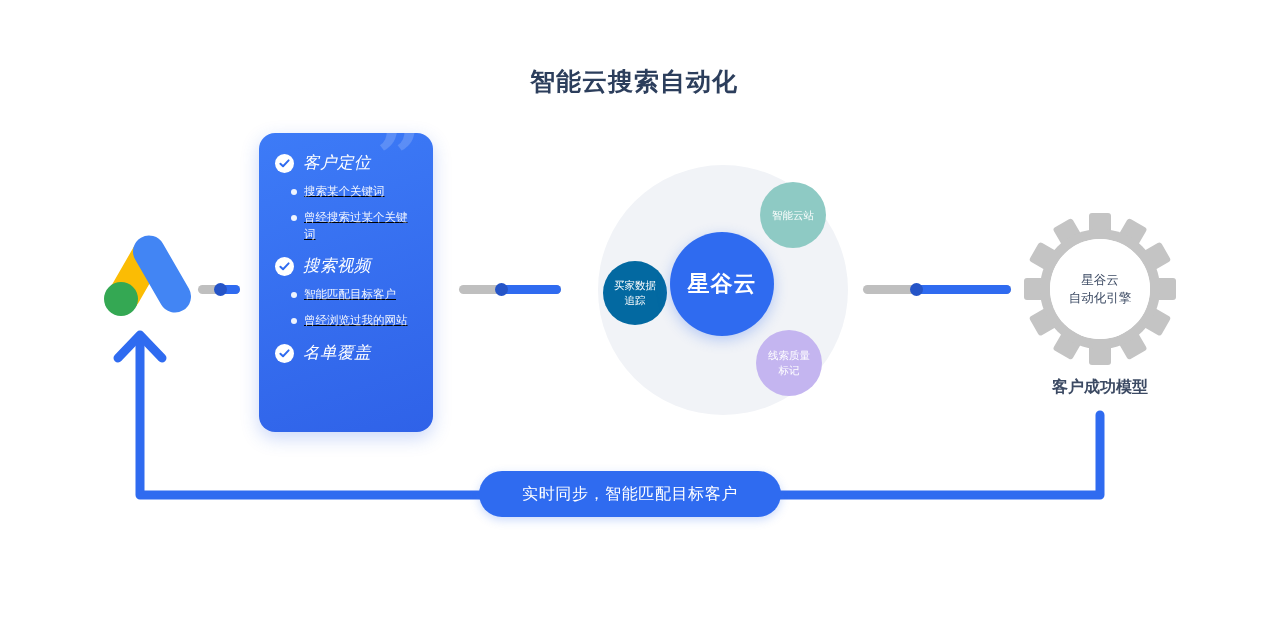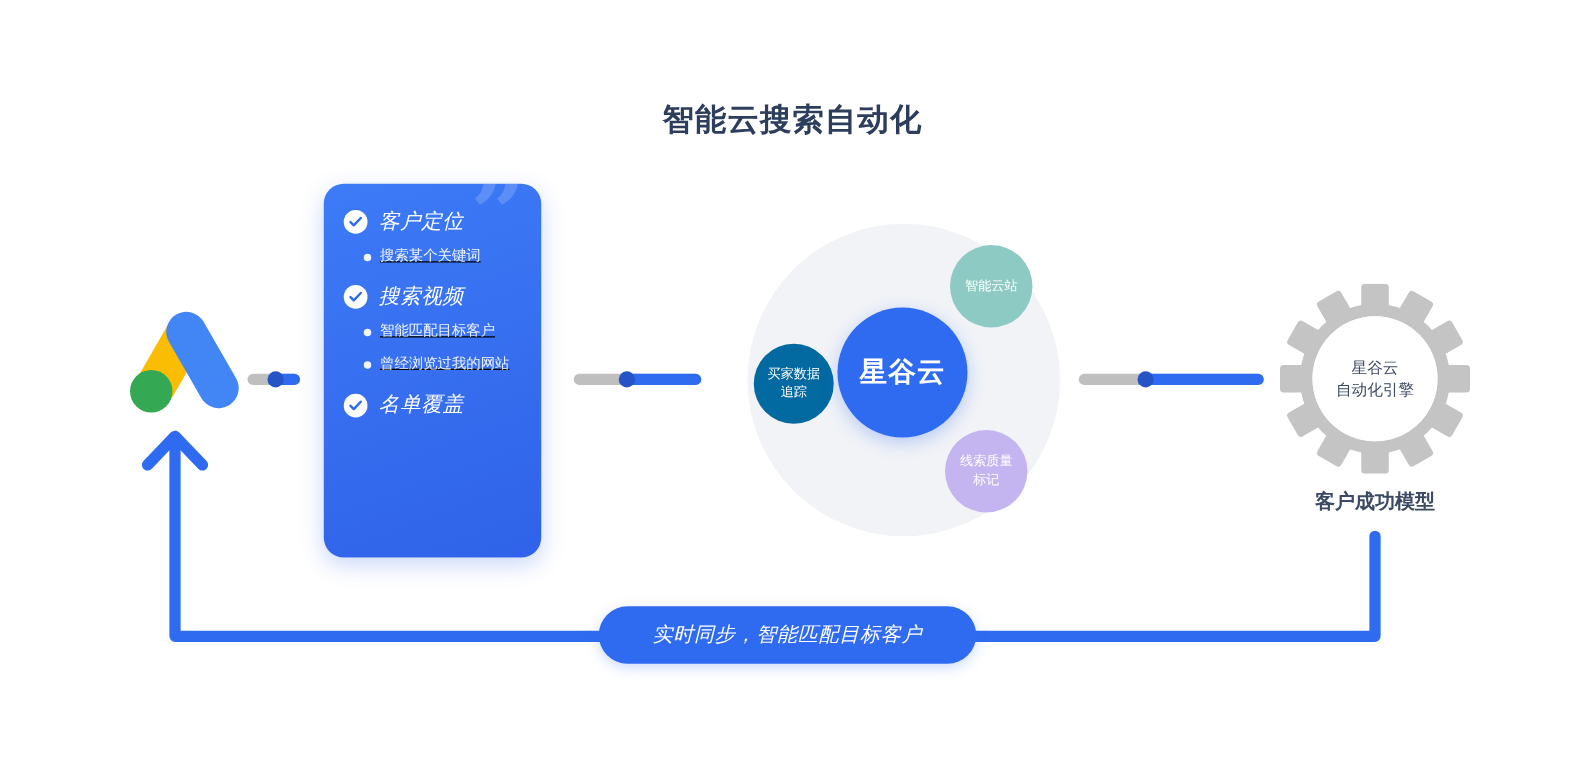--- a/index.html
+++ b/index.html
@@ -2,21 +2,21 @@
 <html><head>
 <meta charset="utf-8">
 <style>
   * { box-sizing: border-box; margin: 0; padding: 0; }
   html, body {
     width: 1268px; height: 622px;
     background: #ffffff;
     font-family: "Liberation Sans", "DejaVu Sans", sans-serif;
     overflow: hidden;
   }
-  #stage { position: relative; width: 1268px; height: 478px; background:#fff;margin-top:14px; }
+  #stage { position: relative; width: 1268px; height: 478px; background:#fff; }
 
   
   #page-title {
     position: absolute; left: 0; top: 65px; width: 1268px;
     text-align: center;
     font-size: 25px; font-weight: bold; letter-spacing: 1px;
     color: #2c3e5c;
   }
 
   
@@ -126,21 +126,20 @@
   
   #loop-svg { position: absolute; left: 0; top: 0; width: 1268px; height: 622px; pointer-events: none; }
 
   
   #sync-banner {
     position: absolute; left: 479px; top: 471px; width: 302px; height: 46px;
     border-radius: 23px; background: #2f6bf0;
     display: flex; align-items: center; justify-content: center;
     color: #ffffff; font-size: 16px; letter-spacing: .6px;
     box-shadow: 0 3px 10px rgba(47,107,240,0.25);
-    font-style: italic;
   }
 </style>
 </head>
 <body>
 
 <div id="stage">
 
   <div id="page-title">智能云搜索自动化</div>
 
   <svg id="loop-svg" viewBox="0 0 1268 622">
@@ -166,20 +165,24 @@
       <span class="check-icon">
         <svg width="11" height="11" viewBox="0 0 12 12">
             <path d="M1.5,6.2 L4.4,9 L10.5,2.6" fill="none" stroke="#2f6bf0" stroke-width="2.1" stroke-linecap="round" stroke-linejoin="round"></path>
           </svg>
       </span>
       <span class="card-head-label">客户定位</span>
     </div>
     <div class="card-bullet">
       <span class="bullet-dot"></span>
       <span class="bullet-text">搜索某个关键词</span>
+    </div>
+    <div class="card-bullet">
+      <span class="bullet-dot"></span>
+      <span class="bullet-text">曾经搜索过某个关键词</span>
     </div>
 
     <div class="card-head" style="margin-top:12px;">
       <span class="check-icon">
         <svg width="11" height="11" viewBox="0 0 12 12">
             <path d="M1.5,6.2 L4.4,9 L10.5,2.6" fill="none" stroke="#2f6bf0" stroke-width="2.1" stroke-linecap="round" stroke-linejoin="round"></path>
           </svg>
       </span>
       <span class="card-head-label">搜索视频</span>
     </div>

